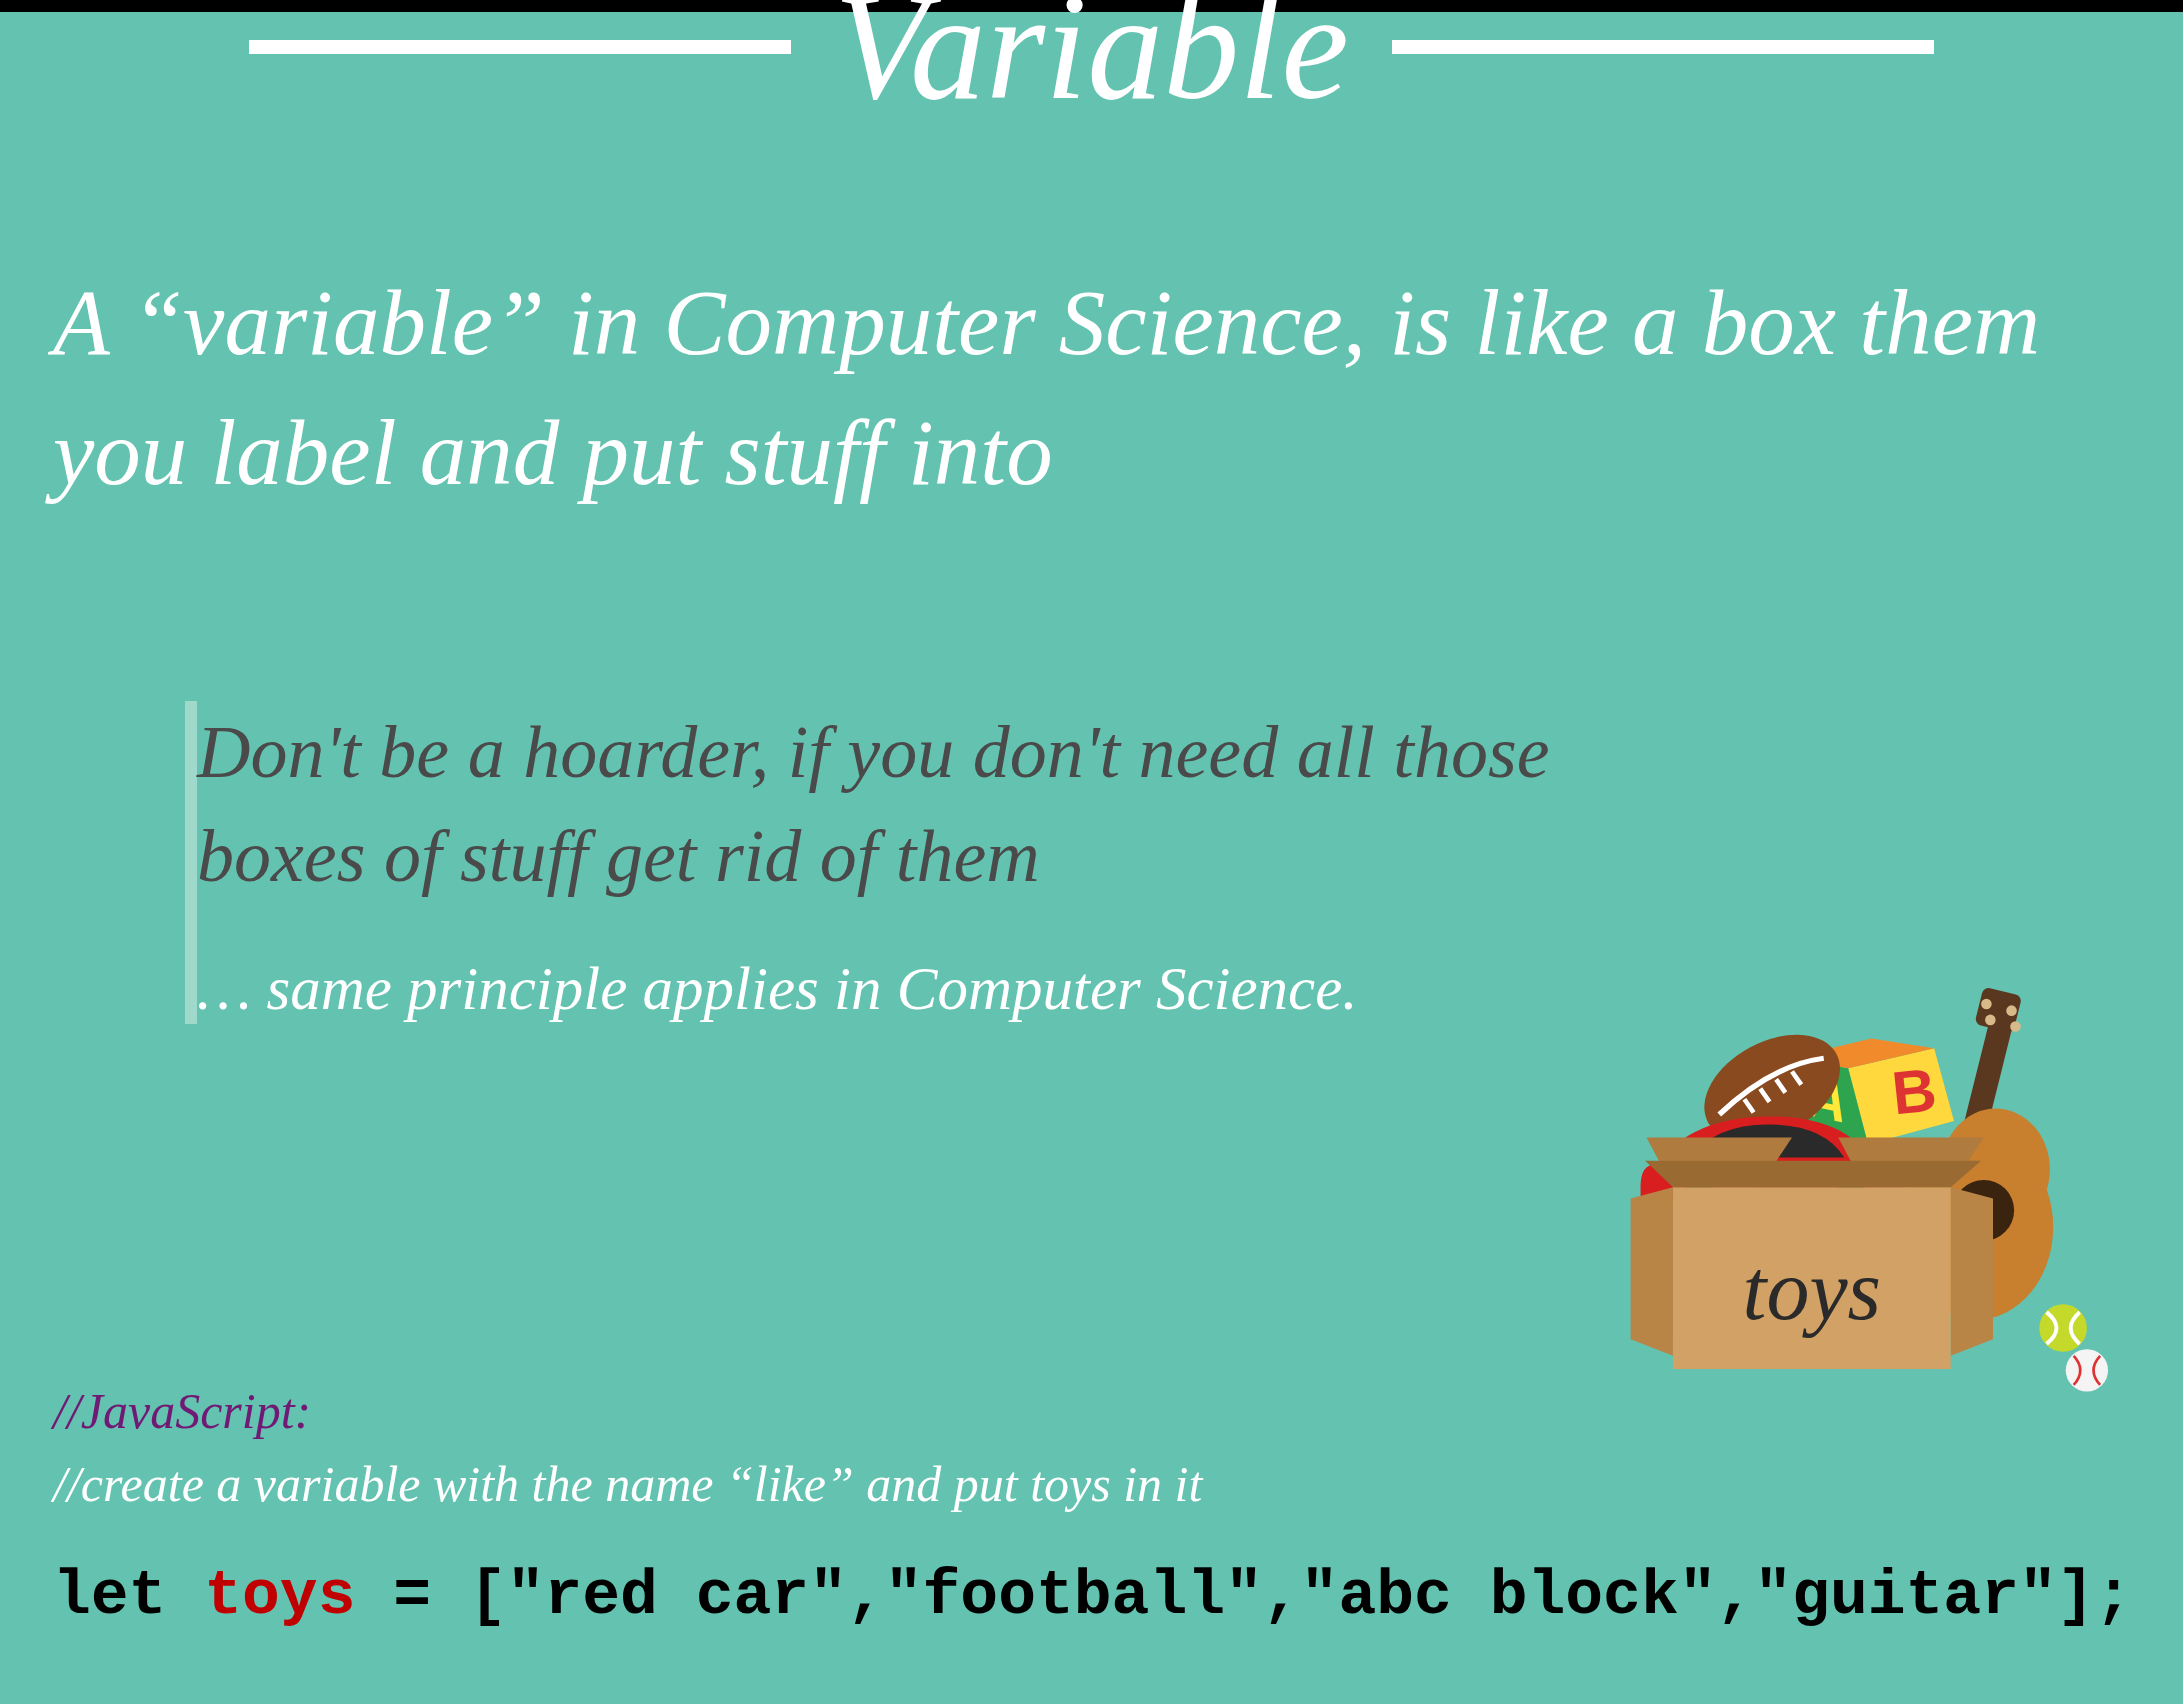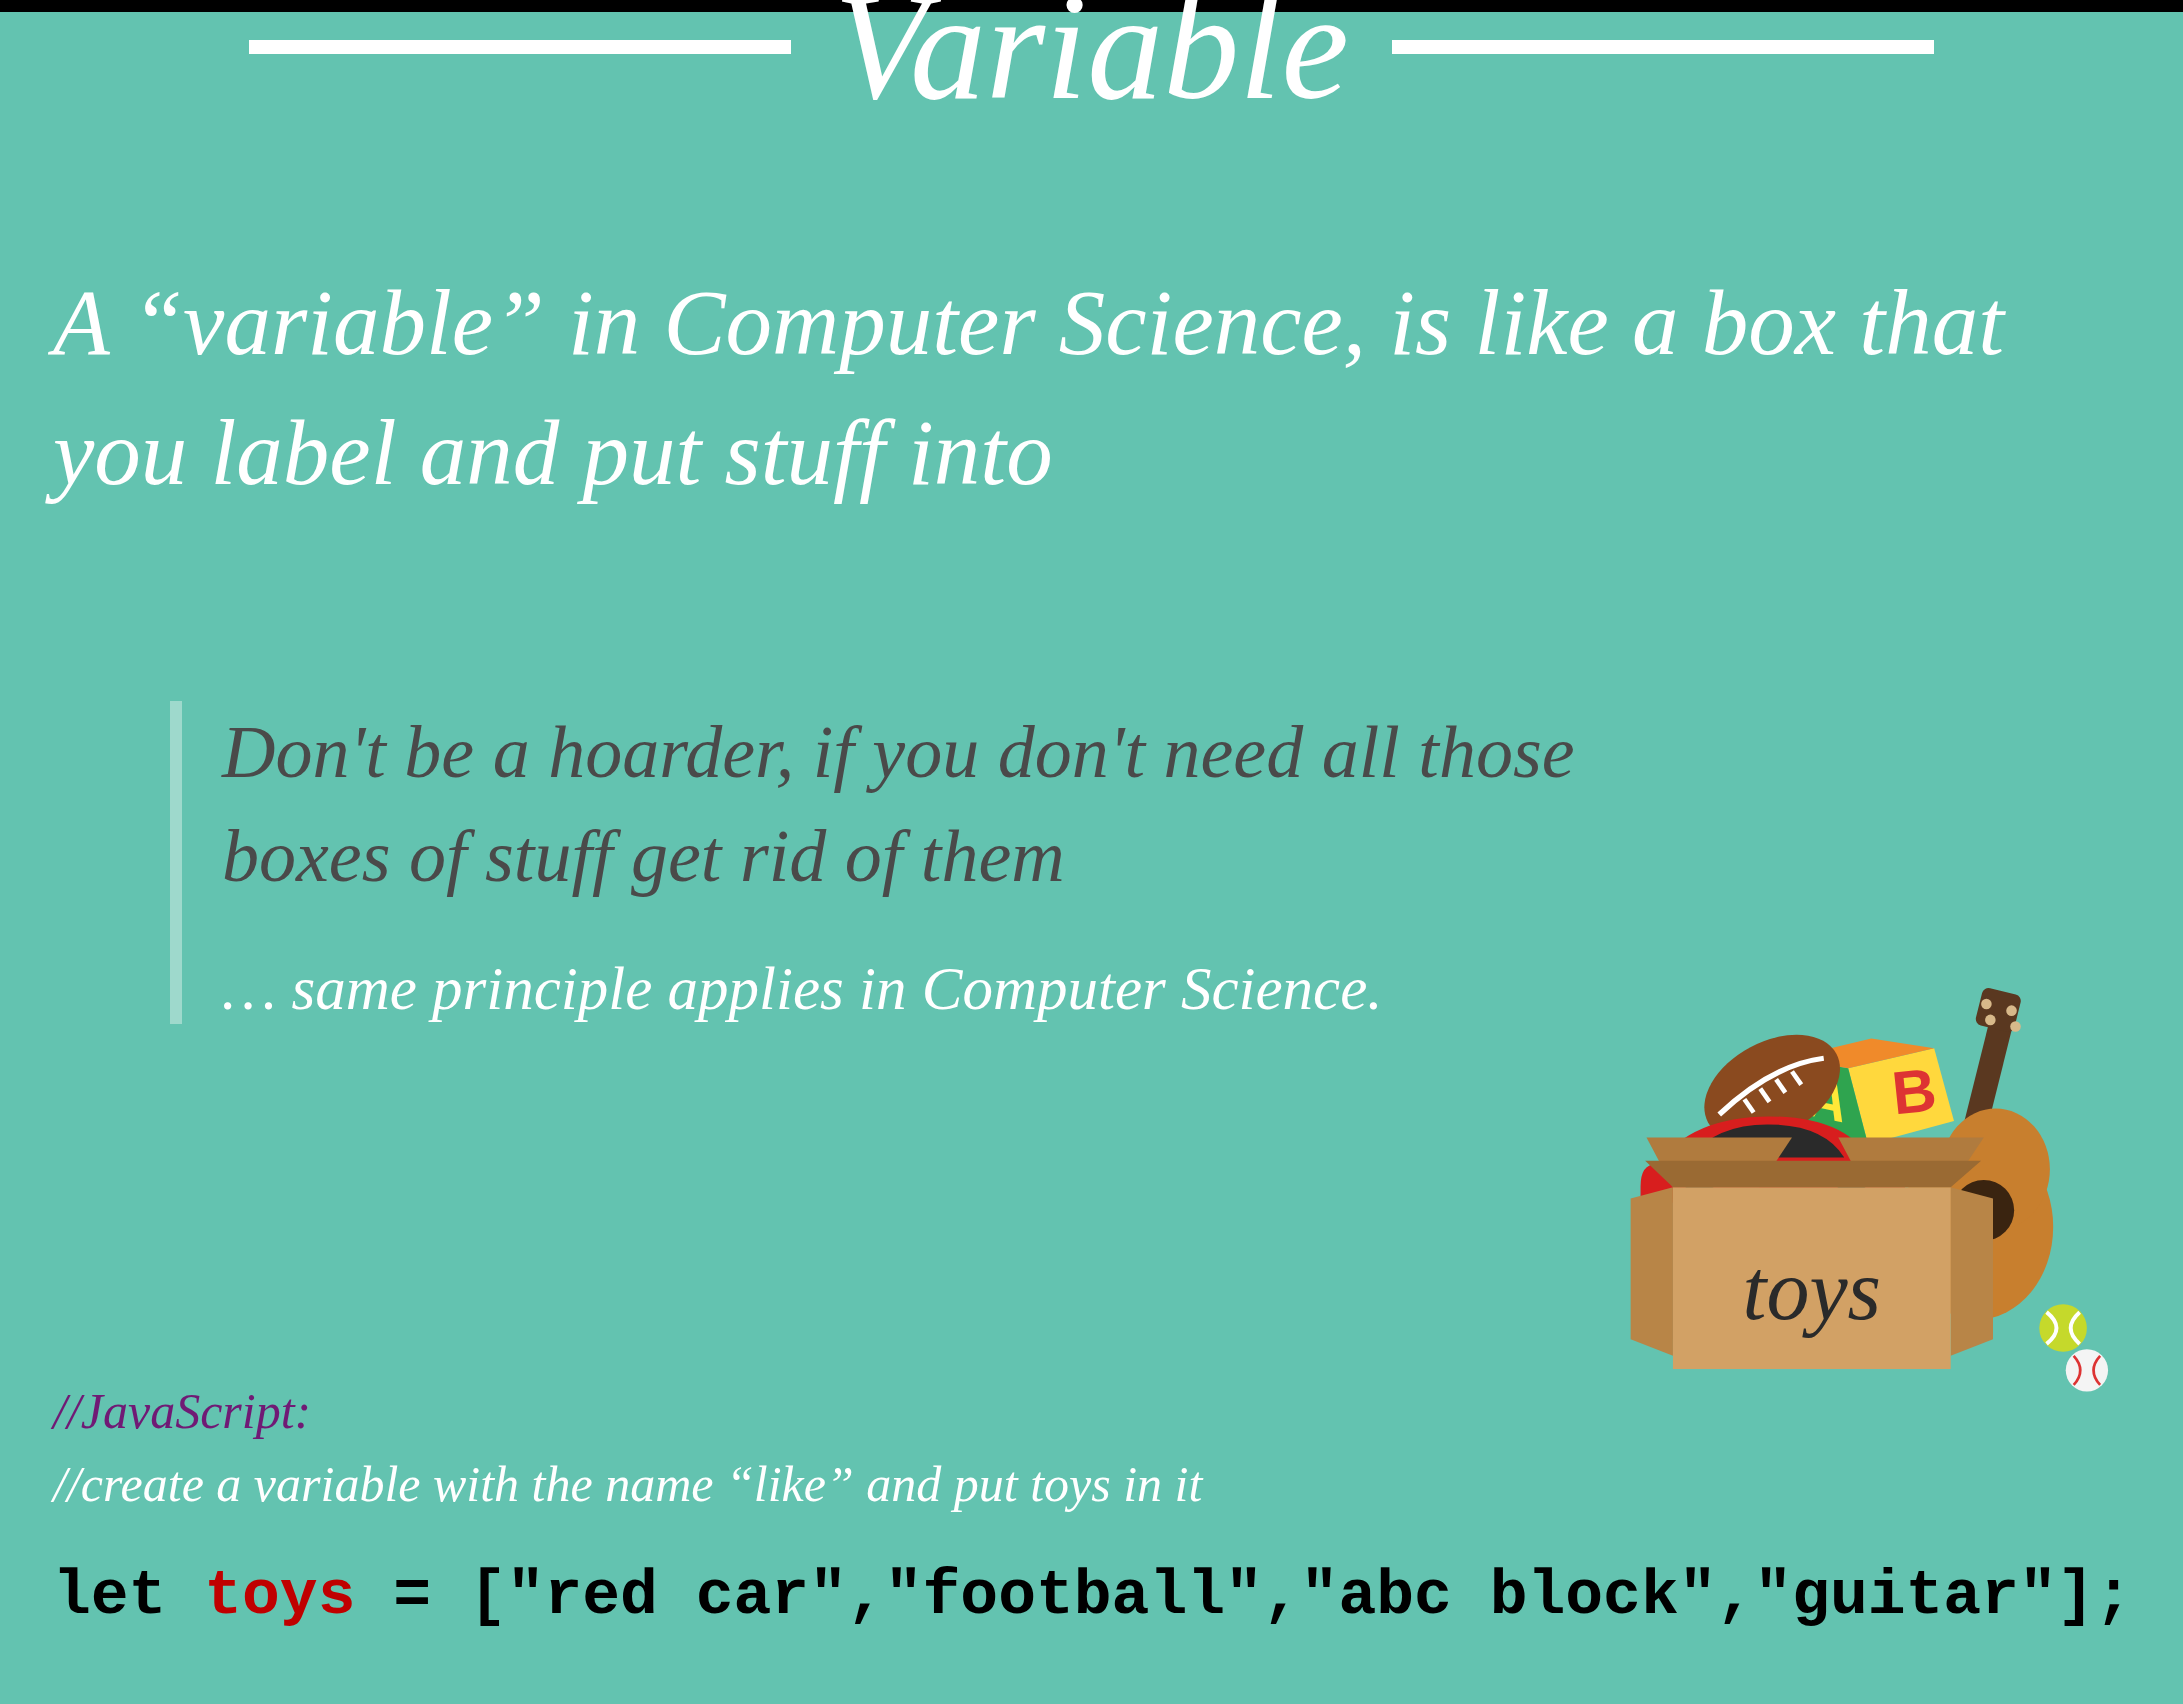--- a/index.html
+++ b/index.html
@@ -2,42 +2,42 @@
 <html style="font-size:10.6px"><head>
 <meta charset="utf-8">
 <style>
 * { margin:0; padding:0; box-sizing:border-box; }
 body { width:2183px; height:1704px; background:#63c3b0; font-family:'Segoe Script','Bradley Hand','Comic Sans MS',cursive; position:relative; overflow:hidden; }
 .topbar { position:absolute; top:0; left:0; width:100%; height:12px; background:#000; }
 .title-row { position:absolute; top:-40px; left:0; width:100%; text-align:center; }
 .title-row .line { display:inline-block; vertical-align:middle; width:542px; height:13.2px; background:#fff; }
 .title-row .title { display:inline-block; vertical-align:middle; color:#fff; font-style:italic; font-size:152px; margin:0 40px; }
 .subtitle { position:absolute; top:258px; left:53px; width:2090px; color:#fff; font-style:italic; font-size:93px; line-height:1.4; }
-.quote { position:absolute; top:701px; left:170px; width:1508px; border-left:12px solid #9ed9cc; padding-left:40px; }
+.quote { position:absolute; top:701px; left:185px; width:1508px; border-left:12px solid #9ed9cc; }
 .quote-main { color:#4a4a4a; font-style:italic; font-size:74px; line-height:1.4; }
 .quote-sub { color:#fff; font-style:italic; font-size:61px; margin-top:46px; }
 .quote-credit { color:#4a4a4a; font-style:italic; font-size:48px; margin-top:13.2px; padding-left:132px; }
 .box-scene { position:absolute; top:959px; left:1587px; width:529px; height:463px; }
 .comment1 { position:absolute; top:1382px; left:53px; color:#701a75; font-style:italic; font-size:50px; }
 .comment2 { position:absolute; top:1455px; left:53px; color:#fff; font-style:italic; font-size:50px; }
 .code { position:absolute; top:1561px; left:53px; font-family:'Courier New',monospace; font-weight:bold; font-size:63px; color:#000; white-space:nowrap; }
 .code .varname { color:#c00000; }
 </style>
 </head>
 <body>
 
 <div class="topbar"></div>
 
 <div class="title-row">
   <span class="line"></span>
   <span class="title">Variable</span>
   <span class="line"></span>
 </div>
 
-<div class="subtitle">A “variable” in Computer Science, is like a box that you label and put stuff into</div>
+<div class="subtitle">A “variable” in Computer Science, is like a box them you label and put stuff into</div>
 
 <div class="quote">
   <div class="quote-main">Don't be a hoarder, if you don't need all those boxes of stuff get rid of them</div>
   <div class="quote-sub">… same principle applies in Computer Science.</div>
 </div>
 
 <div class="box-scene">
 <svg viewBox="0 0 800 700" width="529" height="463">
 
   <g>

